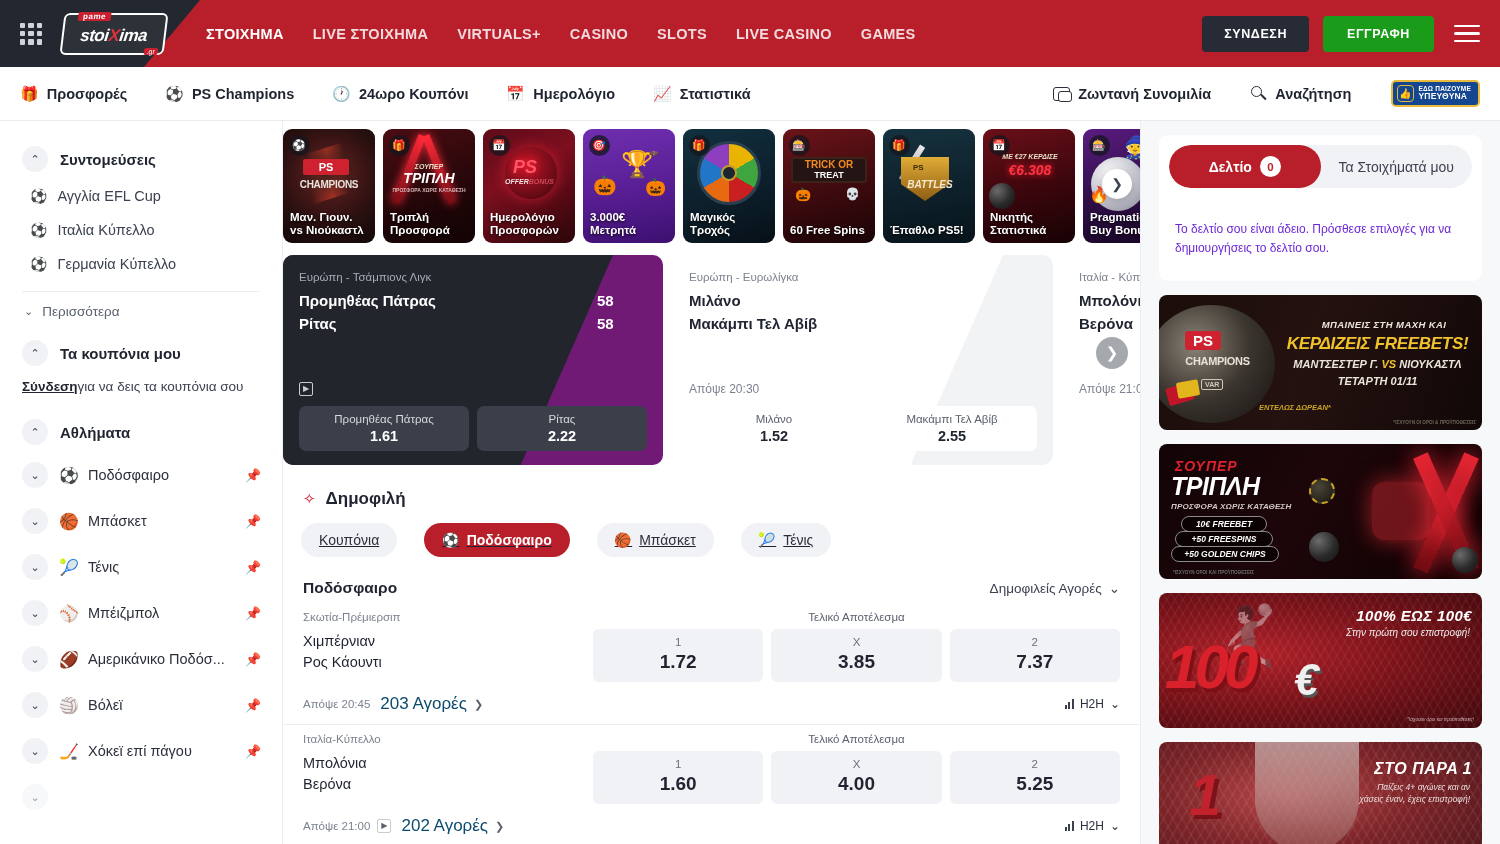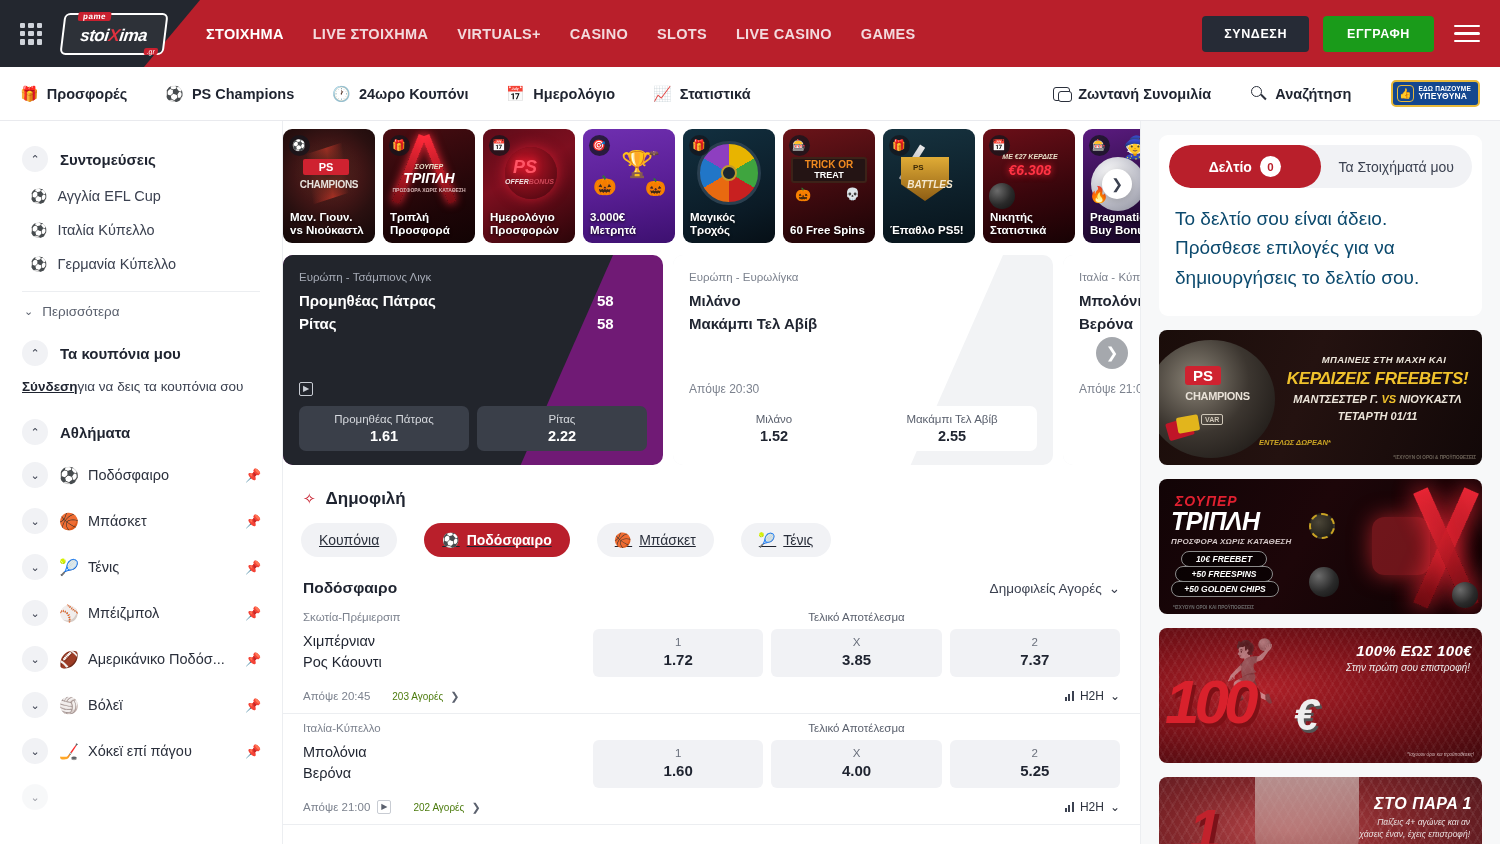--- a/index.html
+++ b/index.html
@@ -230,24 +230,24 @@
   .ev-league { font-size: 11.5px; color: #7c828e; margin-bottom: 8px; }
   .ev-team { font-size: 14.5px; color: #1f2430; line-height: 1.45; }
   .ev-right { flex: 1; padding-top: 8px; }
   .ev-mkt-name { text-align: center; font-size: 11.5px; color: #5b616e; margin-bottom: 6px; }
   .ev-odds { display: flex; gap: 8px; }
   .ev-odd {
     flex: 1; background: #f1f2f5; border-radius: 6px; padding: 7px 4px 9px 4px;
     text-align: center; cursor: pointer;
   }
   .ev-odd .lb { font-size: 11.5px; color: #6a707c; margin-bottom: 3px; }
-  .ev-odd .vl { font-size: 15px; font-weight: bold; color: #1f2430; }
+  .ev-odd .vl { font-size: 19px; font-weight: bold; color: #1f2430; }
   .ev-bot { display: flex; align-items: center; padding: 12px 0 10px 0; }
   .ev-bot .tm { font-size: 11.5px; color: #7c828e; }
-  .ev-bot .mk { font-size: 10px; color: #4d7c0f; margin-left: 22px; cursor: pointer; }
+  .ev-bot .mk { font-size: 17px; color: #0c4a6e; margin-left: 10px; cursor: pointer; }
   .ev-bot .arr { font-size: 11px; color: #5b616e; margin-left: 7px; }
   .ev-bot .h2h { margin-left: auto; font-size: 12px; color: #2b303c; display: flex; align-items: center; gap: 6px; cursor: pointer; }
   .bars { display: inline-flex; align-items: flex-end; gap: 1.5px; height: 10px; }
   .bars i { width: 2px; background: #3b4150; display: block; }
   .bars i:nth-child(1){height:4px} .bars i:nth-child(2){height:7px} .bars i:nth-child(3){height:10px}
 
   
   .rightcol {
     width: 360px; min-width: 360px; background: #f7f8f9;
     padding: 14px 18px 0 18px; overflow: hidden; border-left: 1px solid #eceef1;
@@ -256,21 +256,21 @@
   .bs-tabs { display: flex; background: #f1f2f5; border-radius: 22px; overflow: hidden; }
   .bs-tab {
     flex: 1; padding: 11px 6px; text-align: center; font-size: 14px; color: #3b4150;
     display: flex; align-items: center; justify-content: center; gap: 8px; cursor: pointer;
   }
   .bs-tab.active { background: #b91f2b; color: #fff; font-weight: bold; border-radius: 22px; }
   .bs-count {
     width: 21px; height: 21px; border-radius: 50%; background: #fff; color: #b91f2b;
     font-size: 11.5px; font-weight: bold; display: flex; align-items: center; justify-content: center;
   }
-  .bs-empty { font-size: 19px; color: #0c4a6e; line-height: 1.55; padding: 16px 6px 8px 6px; }
+  .bs-empty { font-size: 12px; color: #6d28d9; line-height: 1.55; padding: 16px 6px 8px 6px; margin-top: 16px; }
   .banner {
     margin-top: 14px; height: 135px; border-radius: 8px; overflow: hidden; position: relative; cursor: pointer;
   }
   .bnr-txt { position: absolute; z-index: 4; }
 
   
   .ball {
     border-radius: 50%;
     background: radial-gradient(circle at 32% 30%, #6b6b6b 0%, #2a2a2a 55%, #111 100%);
   }

